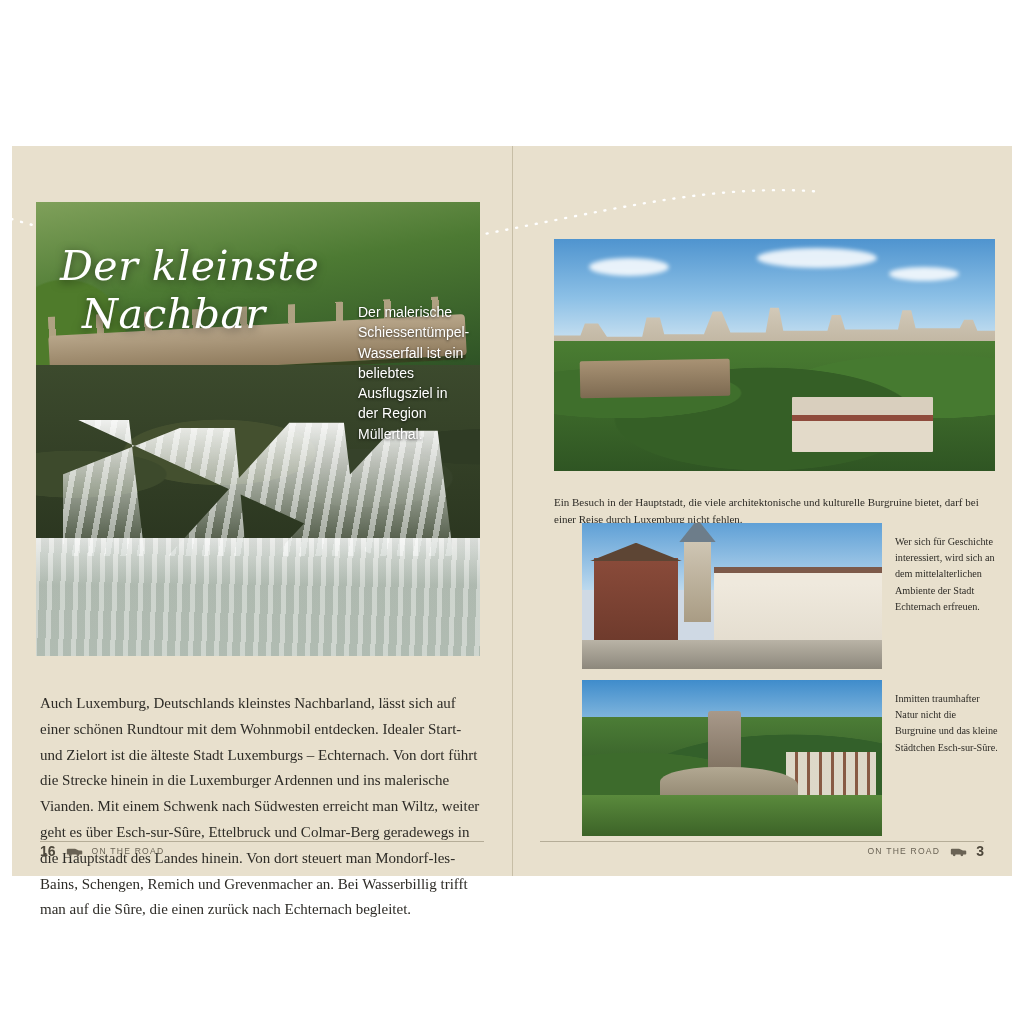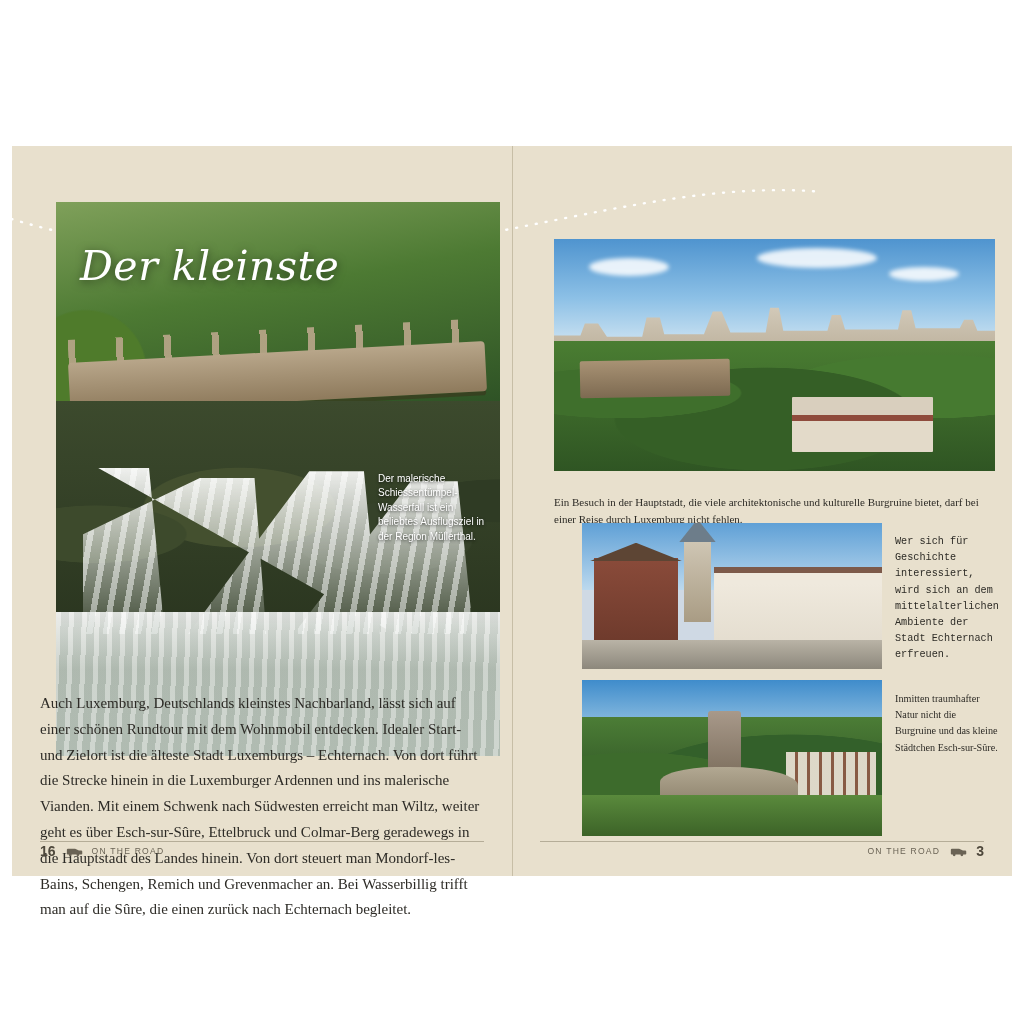--- a/index.html
+++ b/index.html
@@ -53,24 +53,24 @@
     position: absolute;
     left: 795px;
     top: 181px;
     width: 48px;
     height: 30px;
   }
 
   
   .hero {
     position: absolute;
-    left: 44px;
+    left: 24px;
     top: 56px;
     width: 444px;
-    height: 554px;
+    height: 454px;
     overflow: hidden;
     background: #2c3f24;
   }
   .hero .sky {
     position: absolute; left:0; top:0; width:100%; height:36%;
     background: linear-gradient(170deg,#7fa05a 0%, #4d7a33 45%, #2f5326 100%);
   }
   .hero .canopy {
     position: absolute; left:-5%; top:-8%; width:110%; height:48%;
     background:
@@ -145,21 +145,21 @@
     letter-spacing: .5px;
   }
   .hero-title .l2 { display:block; margin-left: 22px; margin-top: 4px; }
 
   .hero-caption {
     position: absolute;
     right: 14px;
     bottom: 212px;
     width: 108px;
     color: #ffffff;
-    font-size: 10px;
+    font-size: 14px;
     line-height: 1.45;
     text-shadow: 0 1px 3px rgba(0,0,0,.75);
   }
 
   .body-copy {
     position: absolute;
     left: 28px;
     top: 530px;
     width: 444px;
     color: #2d2b26;
@@ -265,21 +265,21 @@
   }
 
   .cap-town {
     position: absolute;
     left: 383px;
     top: 378px;
     width: 104px;
     color: #2d2b26;
     font-size: 10.2px;
     line-height: 1.58;
-    font-family: Liberation Mono, monospace;
+    font-family: Liberation Serif, serif;
   }
 
   .img-castle {
     position: absolute;
     left: 70px;
     top: 534px;
     width: 300px;
     height: 156px;
     overflow: hidden;
     background: #7fb0d8;
@@ -378,20 +378,21 @@
       <div class="canopy"></div>
       <div class="greenleft"></div>
       <div class="rail-posts"></div>
       <div class="bridge"></div>
       <div class="rocks"></div>
       <div class="falls"></div>
       <div class="pool"></div>
 
       <div class="hero-title">
         <span>Der kleinste</span>
+        <span class="l2">Nachbar</span>
       </div>
 
       <div class="hero-caption">Der malerische Schiessentümpel-Wasserfall ist ein beliebtes Ausflugsziel in der Region Müllerthal.</div>
     </div>
 
     <p class="body-copy">Auch Luxemburg, Deutschlands kleinstes Nachbarland, lässt sich auf einer schönen Rundtour mit dem Wohnmobil entdecken. Idealer Start- und Zielort ist die älteste Stadt Luxemburgs – Echternach. Von dort führt die Strecke hinein in die Luxemburger Ardennen und ins malerische Vianden. Mit einem Schwenk nach Südwesten erreicht man Wiltz, weiter geht es über Esch-sur-Sûre, Ettelbruck und Colmar-Berg geradewegs in die Hauptstadt des Landes hinein. Von dort steuert man Mondorf-les-Bains, Schengen, Remich und Grevenmacher an. Bei Wasserbillig trifft man auf die Sûre, die einen zurück nach Echternach begleitet.</p>
 
     <div class="rule rule-left"></div>
     <div class="footer footer-left">
       <span class="pnum">16</span>

